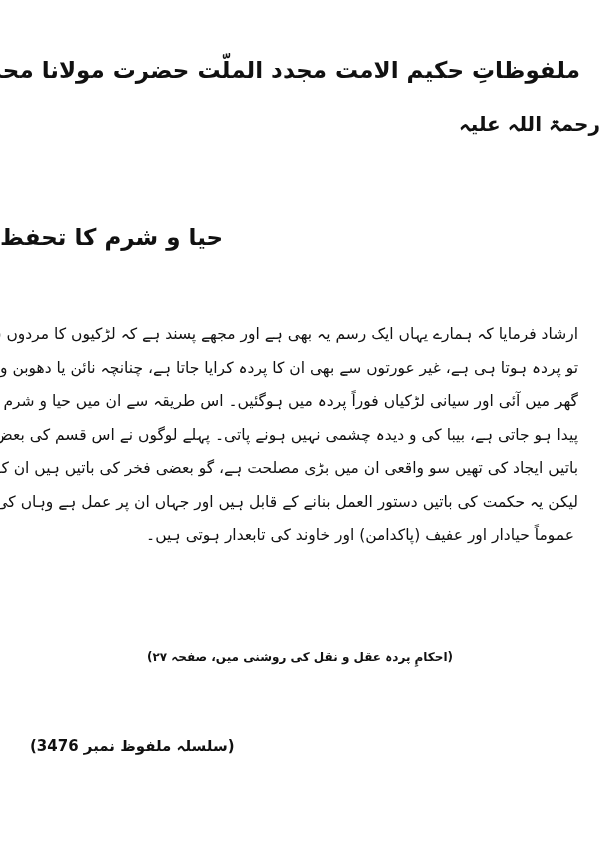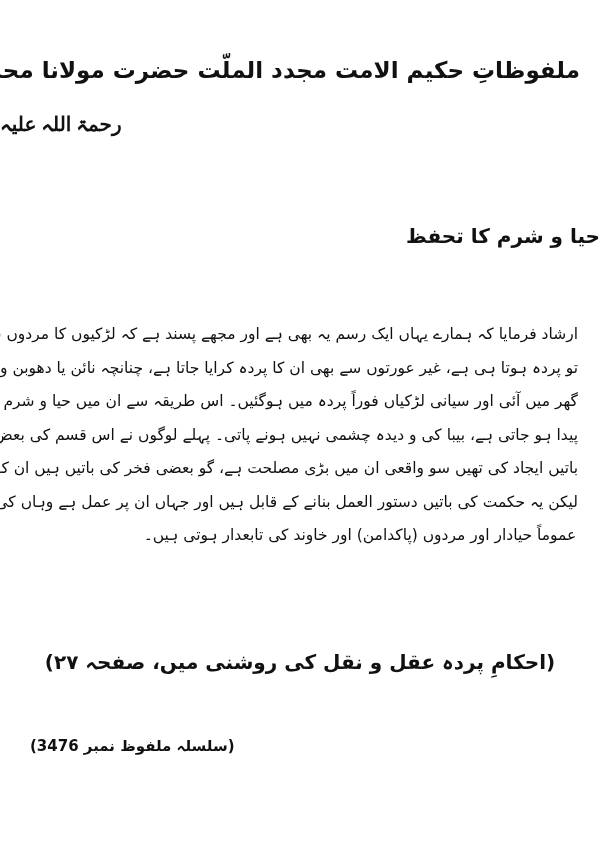--- a/index.html
+++ b/index.html
@@ -9,37 +9,37 @@
       font-family: "DejaVu Sans", sans-serif;
     }
     .page { position: absolute; inset: 0; direction: rtl; }
     .title {
       position: absolute; left: 20px; right: 20px; top: 50px;
       text-align: center; font-size: 23px; font-weight: bold; line-height: 40px;
       white-space: nowrap;
     }
     .subtitle {
       position: absolute; left: 0; right: 0; top: 112px;
-      text-align: left; font-size: 20px; font-weight: bold; font-family: Liberation Serif, serif;
+      text-align: right; font-size: 20px; font-weight: bold;
     }
     .heading {
       position: absolute; left: 0; right: 0; top: 224px;
-      text-align: right; font-size: 20px; font-weight: bold; padding-left: 22px;
+      text-align: left; font-size: 23px; font-weight: bold;
     }
     .body-text {
       position: absolute; left: 22px; right: 22px; top: 318px;
     }
     .line {
       font-size: 15.5px; line-height: 33.5px; white-space: nowrap;
       text-align: justify; text-align-last: justify;
     }
     .line.last { text-align-last: center; padding-left: 120px; }
     .reference {
       position: absolute; left: 0; right: 0; top: 650px;
-      text-align: center; font-size: 20px; font-weight: bold;
+      text-align: center; font-size: 12px; font-weight: bold;
     }
     .series {
       position: absolute; left: 30px; top: 737px;
       font-size: 15px; font-weight: bold; direction: rtl; text-align: left;
     }
   </style>
 </head>
 <body>
 
 <div class="page">
@@ -47,18 +47,18 @@
   <div class="subtitle">رحمۃ اللہ علیہ</div>
   <div class="heading">حیا و شرم کا تحفظ</div>
 
   <div class="body-text">
     <div class="line">ارشاد فرمایا کہ ہمارے یہاں ایک رسم یہ بھی ہے اور مجھے پسند ہے کہ لڑکیوں کا مردوں سے</div>
     <div class="line">تو پردہ ہوتا ہی ہے، غیر عورتوں سے بھی ان کا پردہ کرایا جاتا ہے، چنانچہ نائن یا دھوبن وغیرہ جہاں</div>
     <div class="line">گھر میں آئی اور سیانی لڑکیاں فوراً پردہ میں ہوگئیں۔ اس طریقہ سے ان میں حیا و شرم پوری طرح</div>
     <div class="line">پیدا ہو جاتی ہے، بیبا کی و دیدہ چشمی نہیں ہونے پاتی۔ پہلے لوگوں نے اس قسم کی بعض حکمت کی</div>
     <div class="line">باتیں ایجاد کی تھیں سو واقعی ان میں بڑی مصلحت ہے، گو بعضی فخر کی باتیں ہیں ان کو مٹانا چاہئے</div>
     <div class="line">لیکن یہ حکمت کی باتیں دستور العمل بنانے کے قابل ہیں اور جہاں ان پر عمل ہے وہاں کی لڑکیاں</div>
-    <div class="line last">عموماً حیادار اور مردوں (پاکدامن) اور خاوند کی تابعدار ہوتی ہیں۔</div>
+    <div class="line last">عموماً حیادار اور عفیف (پاکدامن) اور خاوند کی تابعدار ہوتی ہیں۔</div>
   </div>
 
   <div class="reference">(احکامِ پردہ عقل و نقل کی روشنی میں، صفحہ ۲۷)</div>
   <div class="series">(سلسلہ ملفوظ نمبر 3476)</div>
 </div>
 
 </body></html>

